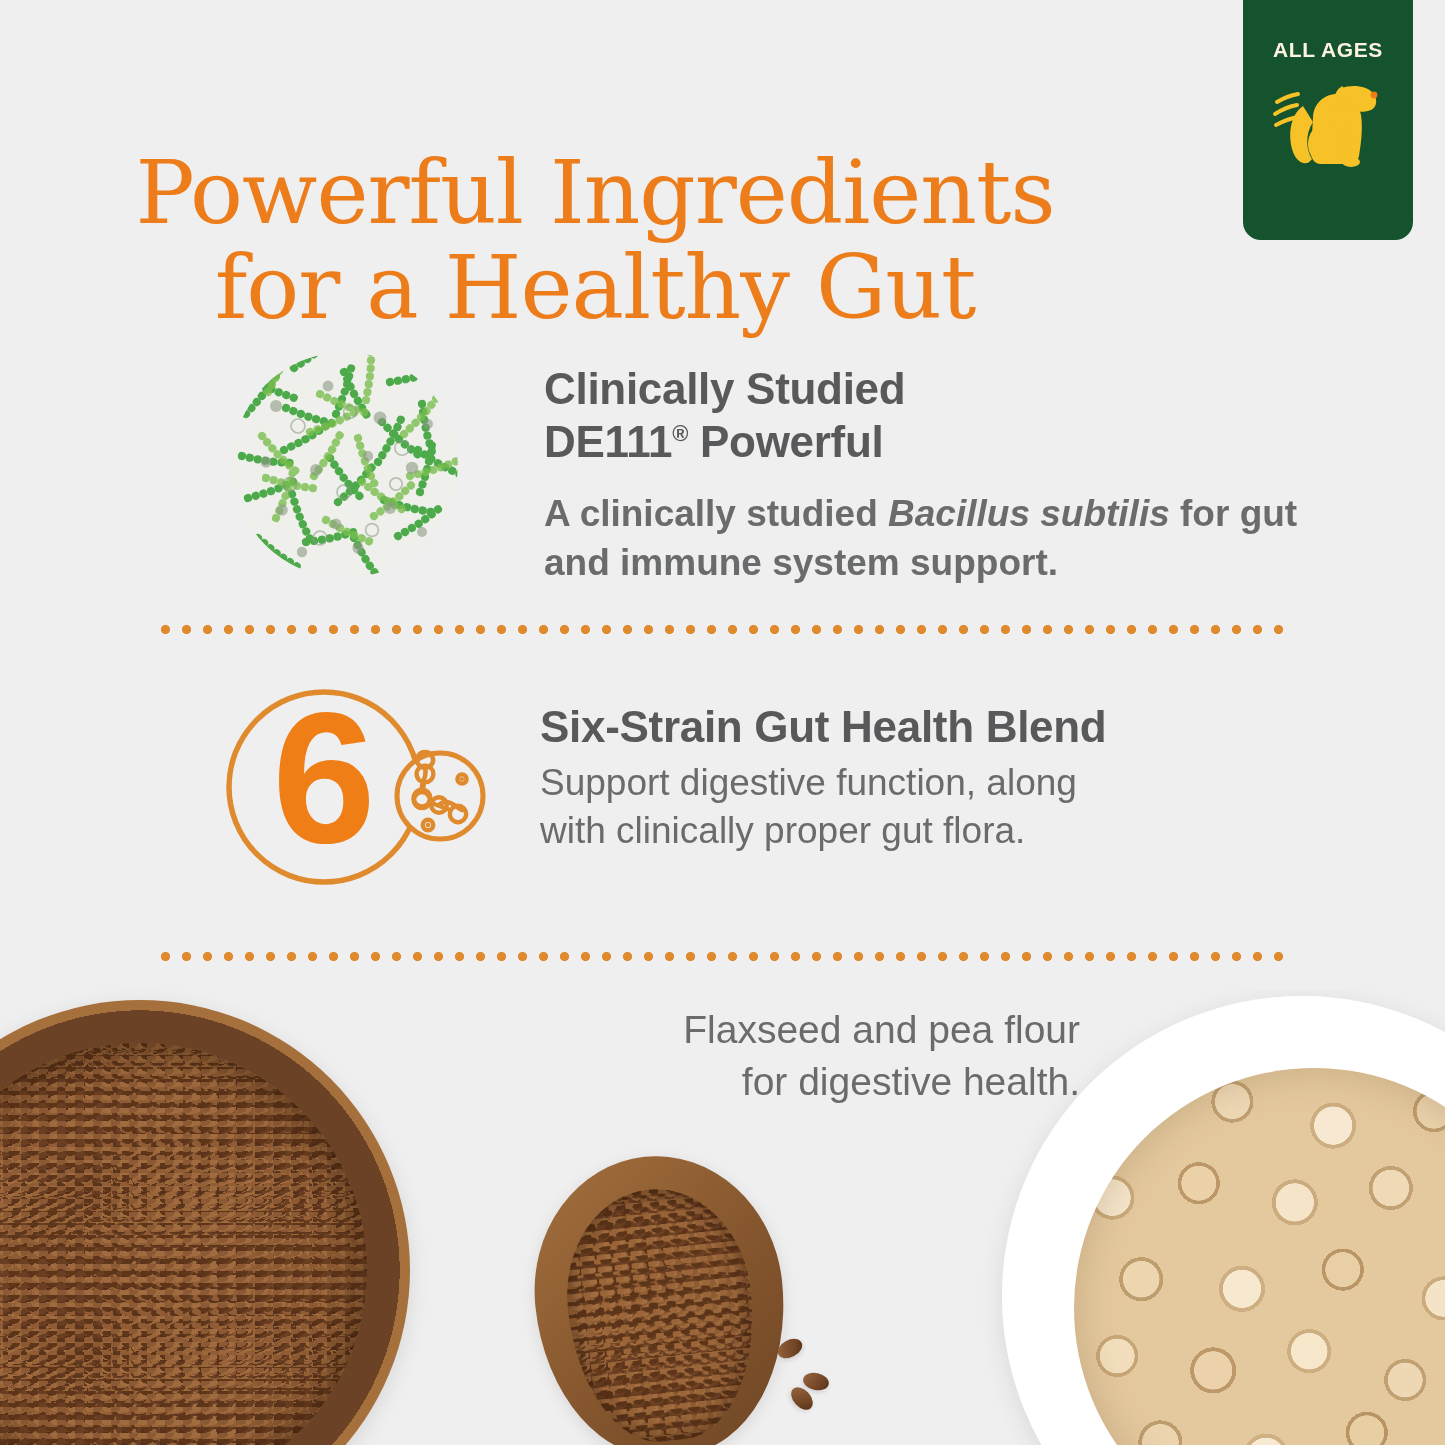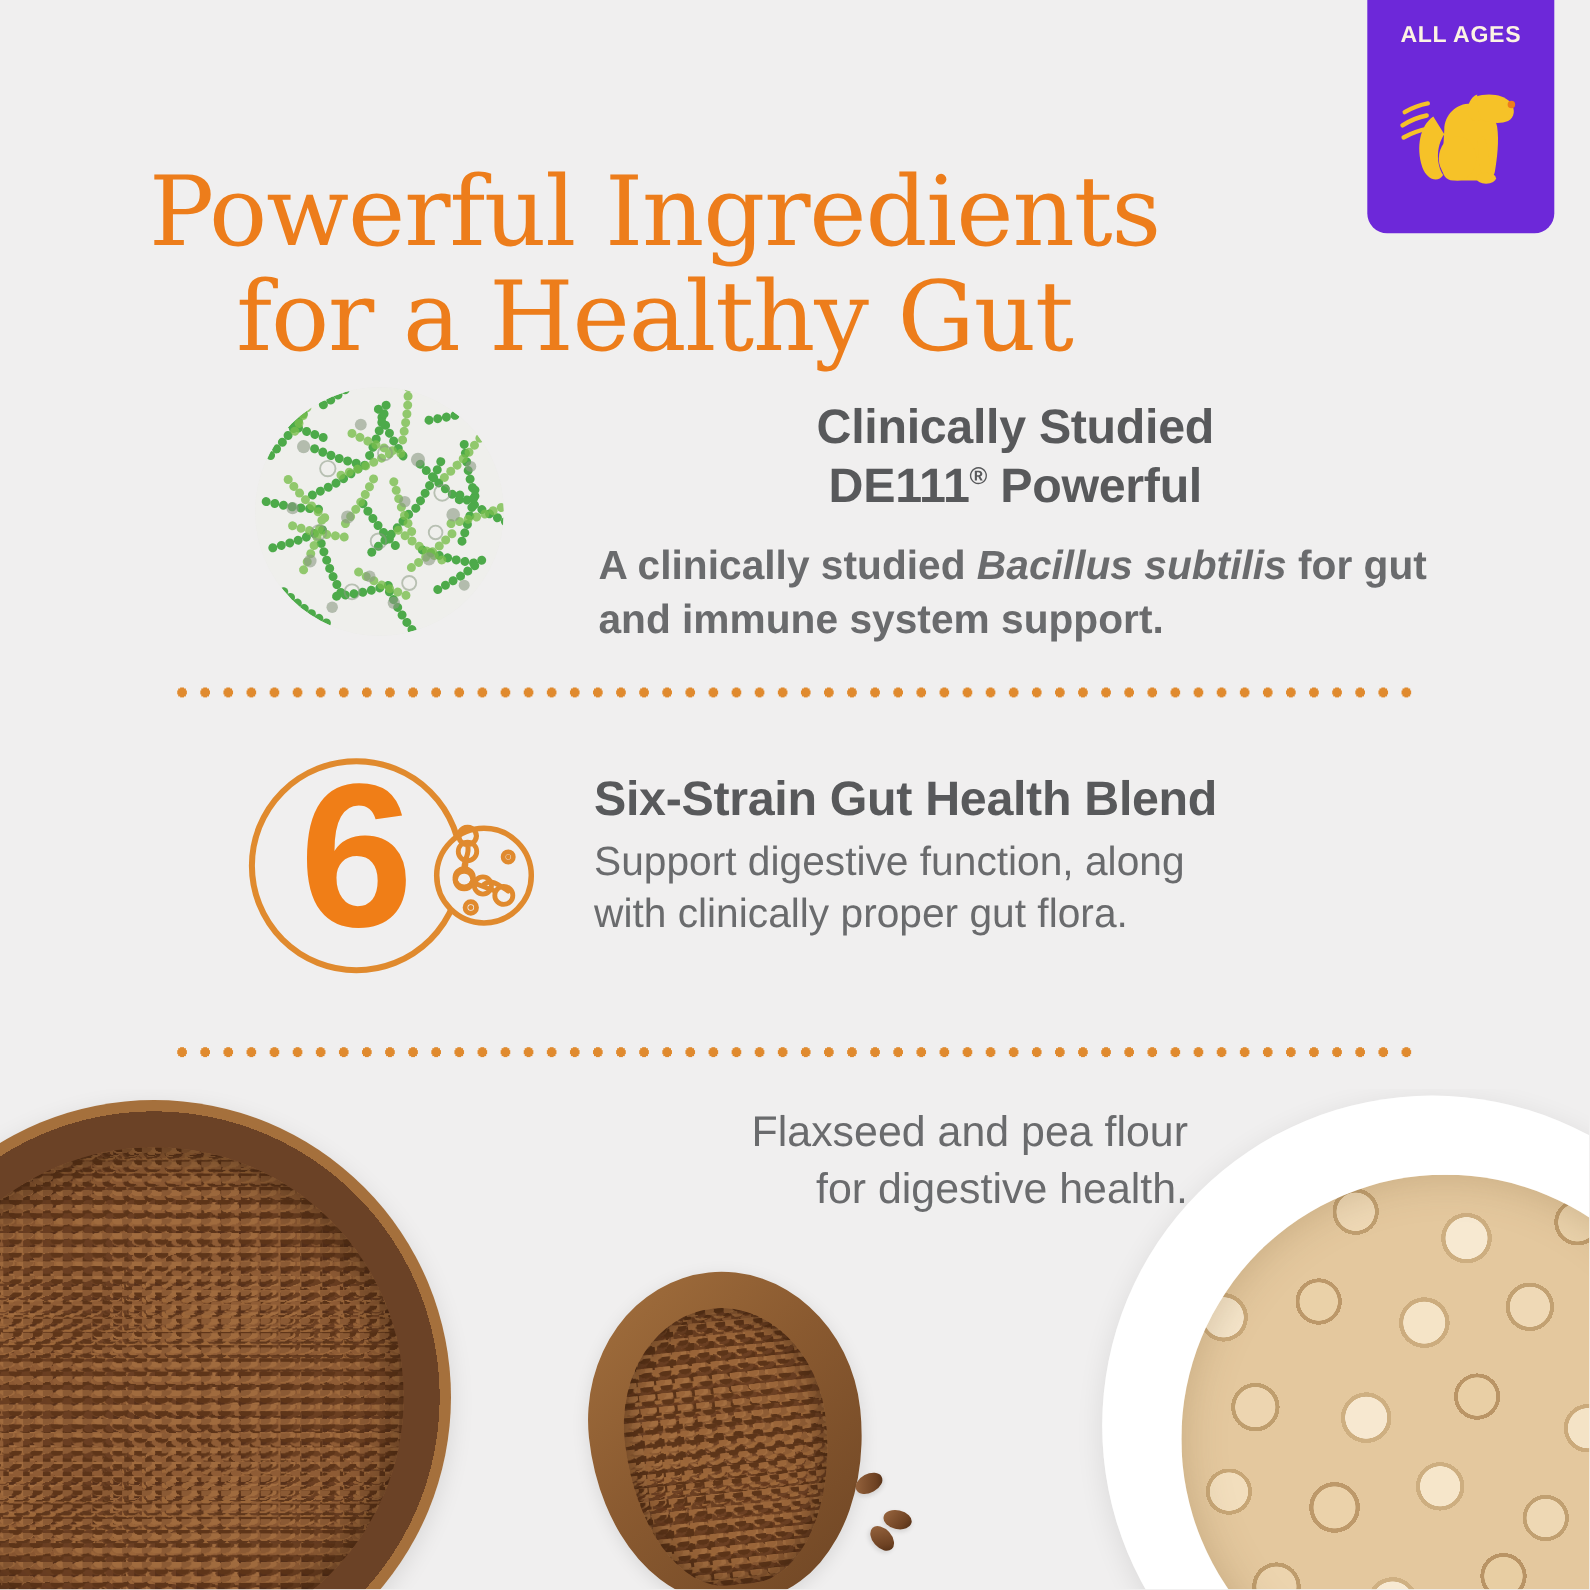--- a/index.html
+++ b/index.html
@@ -20,25 +20,25 @@
     background: #f0efef;
     overflow: hidden;
   }
 
   
   .badge {
     position: absolute;
     top: 0;
     left: 1243px;
     width: 170px;
-    height: 212px;
-    background: #6d28d9;
+    height: 240px;
+    background: #14532d;
     border-radius: 0 0 18px 18px;
     box-sizing: border-box;
-    padding-top: 20px;
+    padding-top: 38px;
   }
   .badge-label {
     text-align: center;
     color: #FCF3E3;
     font-size: 21px;
     font-weight: bold;
     letter-spacing: 0.6px;
     font-family: "Liberation Sans", sans-serif;
   }
   .badge-dog {
@@ -99,21 +99,21 @@
   }
   .feat-body em { font-style: italic; }
 
   
   #feature-probiotic {
     left: 232px;
     top: 352px;
     width: 1070px;
   }
   #feature-probiotic .feature-icon { width: 226px; height: 226px; margin-right: 86px; }
-  #feature-probiotic .feat-head { margin-top: 10px; text-align: center; }
+  #feature-probiotic .feat-head { margin-top: 10px; }
   #feature-probiotic .feat-body { margin-top: 22px; font-weight: bold; }
 
   
   #feature-blend {
     left: 224px;
     top: 682px;
     width: 1075px;
   }
   #feature-blend .feature-icon { width: 262px; height: 212px; margin-right: 54px; }
   #feature-blend .feat-head { margin-top: 18px; }

